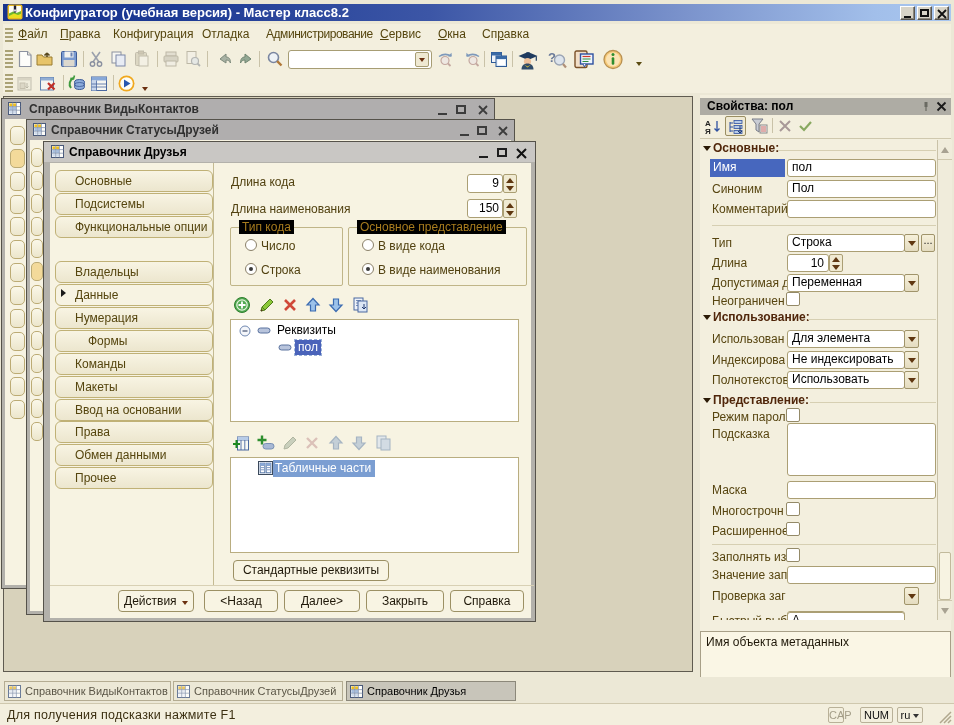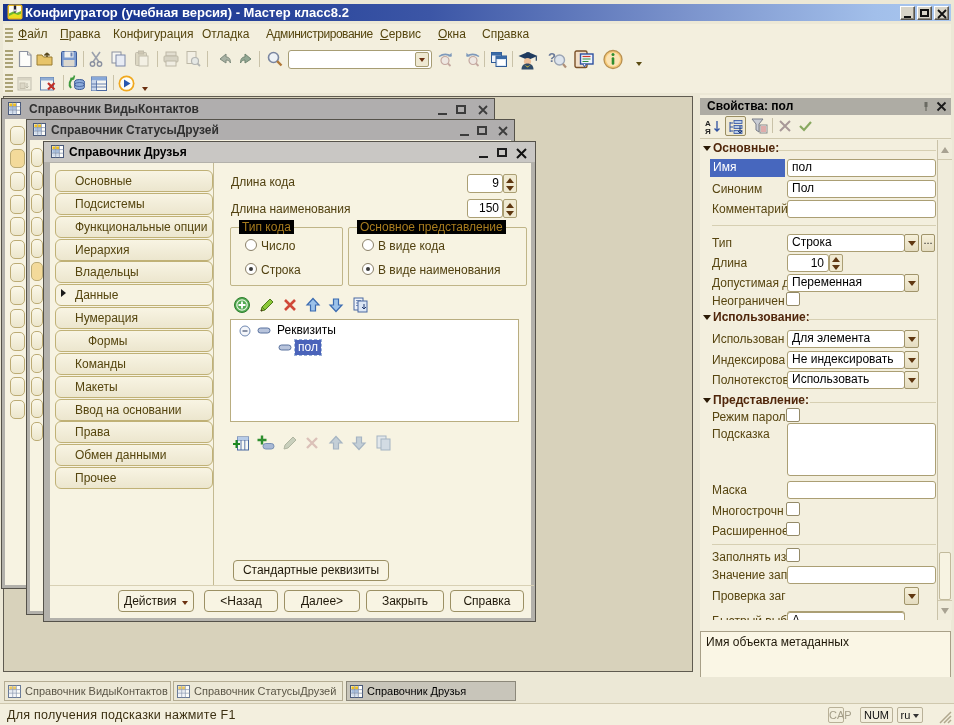--- a/index.html
+++ b/index.html
@@ -327,21 +327,20 @@
           <rect x="5.1" y="8.6" width="3" height="3" fill="#d0dcec"></rect>
           <path d="M4.7 0.5 v12 M8.4 0.5 v12 M0.5 4.6 h12 M0.5 8.2 h12" stroke="#7a8aa8" stroke-width="0.7"></path>
         </svg><span style="margin-left:25px;">Справочник Друзья</span></div>
     <span><span class="cb cb-min" style="left:435px;"></span><span class="cb cb-max" style="left:453px;"></span><svg class="cb" style="left:472px;top:6px;" width="11" height="11" viewBox="0 0 11 11">
           <path d="M1 1 L10 10 M10 1 L1 10" stroke="#111" stroke-width="2"></path>
         </svg></span>
     <div class="wbody" id="w3body" style="left:6px;top:21px;right:4px;">
       <div class="tab" style="top:7px;">Основные</div>
       <div class="tab" style="top:30px;">Подсистемы</div>
       <div class="tab" style="top:53px;">Функциональные опции</div>
-      <div class="tab" style="top:76px;">Иерархия</div>
       <div class="tab" style="top:98px;">Владельцы</div>
       <div class="tab" style="top:144px;">Нумерация</div>
       <div class="tab sel" style="top:121px;"><span style="position:absolute;left:5px;top:4px;width:0;height:0;border-top:4px solid transparent;border-bottom:4px solid transparent;border-left:5px solid #1a1a1a;"></span>Данные</div>
       <div class="tab" style="top:167px;padding-left:32px;">Формы</div>
       <div class="tab" style="top:190px;">Команды</div>
       <div class="tab" style="top:213px;">Макеты</div>
       <div class="tab" style="top:236px;">Ввод на основании</div>
       <div class="tab" style="top:258px;">Права</div>
       <div class="tab" style="top:281px;">Обмен данными</div>
       <div class="tab" style="top:304px;">Прочее</div>
@@ -436,20 +435,31 @@
           <path d="M9 2.5 L15 9 H11.5 V15 H6.5 V9 H3 Z" fill="#b4c4d4" stroke="#8ba0b8" stroke-width="1.2"></path>
         </svg>
       <svg class="ico" style="left:300px;top:271px;" viewBox="0 0 18 18" opacity="0.75">
           <path d="M9 15.5 L15 9 H11.5 V3 H6.5 V9 H3 Z" fill="#b4c4d4" stroke="#8ba0b8" stroke-width="1.2"></path>
         </svg>
       <svg class="ico" style="left:324px;top:271px;" viewBox="0 0 18 18" opacity="0.75">
           <rect x="3" y="2" width="9" height="12" fill="#dbe4ee" stroke="#8ba0b8"></rect>
           <rect x="7" y="5" width="9" height="11" fill="#c6d4e4" stroke="#8ba0b8"></rect>
         </svg>
 
+      <div class="listbox" style="left:180px;top:294px;width:289px;height:96px;">
+        <svg class="abs" style="left:27px;top:3px;" width="15" height="14" viewBox="0 0 15 14">
+            <rect x="0.5" y="0.5" width="14" height="13" fill="#f8fafc" stroke="#3c4a5c"></rect>
+            <rect x="2.2" y="2.2" width="4.6" height="9.6" fill="#fff" stroke="#5878a8"></rect>
+            <rect x="8.2" y="2.2" width="4.6" height="9.6" fill="#fff" stroke="#5878a8"></rect>
+            <path d="M3 4.4 h3 M3 6.6 h3 M3 8.8 h3 M9 4.4 h3 M9 6.6 h3 M9 8.8 h3" stroke="#7090c0" stroke-width="0.9"></path>
+            <rect x="2.2" y="2.2" width="4.6" height="2" fill="#88a8d8"></rect>
+            <rect x="8.2" y="2.2" width="4.6" height="2" fill="#88a8d8"></rect>
+          </svg>
+        <div class="abs" style="left:42px;top:2px;background:#7b9ed2;color:#fff;padding:1px 4px 2px 2px;">Табличные части</div>
+      </div>
       <div class="btn" style="left:183px;top:397px;width:156px;height:21px;line-height:19px;">Стандартные реквизиты</div>
       <div class="abs" style="left:0px;top:422px;width:484px;height:1px;background:#d8d0b4;"></div>
 
       <div class="btn" style="left:68px;top:427px;width:76px;height:22px;line-height:20px;">Действия <span class="darr" style="position:static;display:inline-block;margin-left:2px;"></span></div>
       <div class="btn" style="left:154px;top:427px;width:74px;height:22px;line-height:20px;">&lt;Назад</div>
       <div class="btn" style="left:234px;top:427px;width:76px;height:22px;line-height:20px;">Далее&gt;</div>
       <div class="btn" style="left:316px;top:427px;width:78px;height:22px;line-height:20px;">Закрыть</div>
       <div class="btn" style="left:400px;top:427px;width:74px;height:22px;line-height:20px;">Справка</div>
     </div>
   </div>

